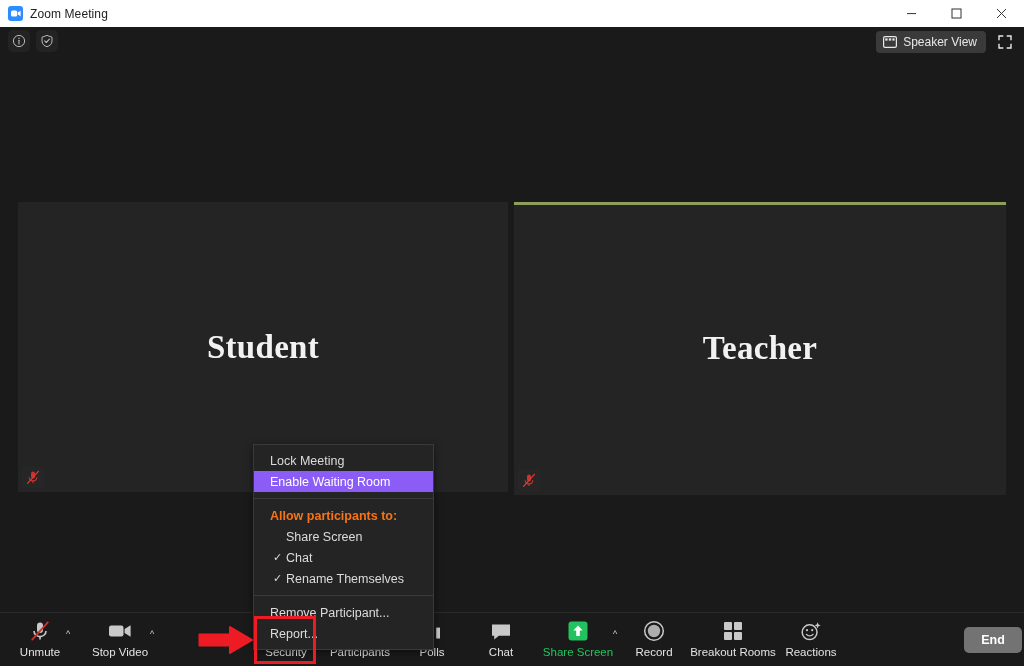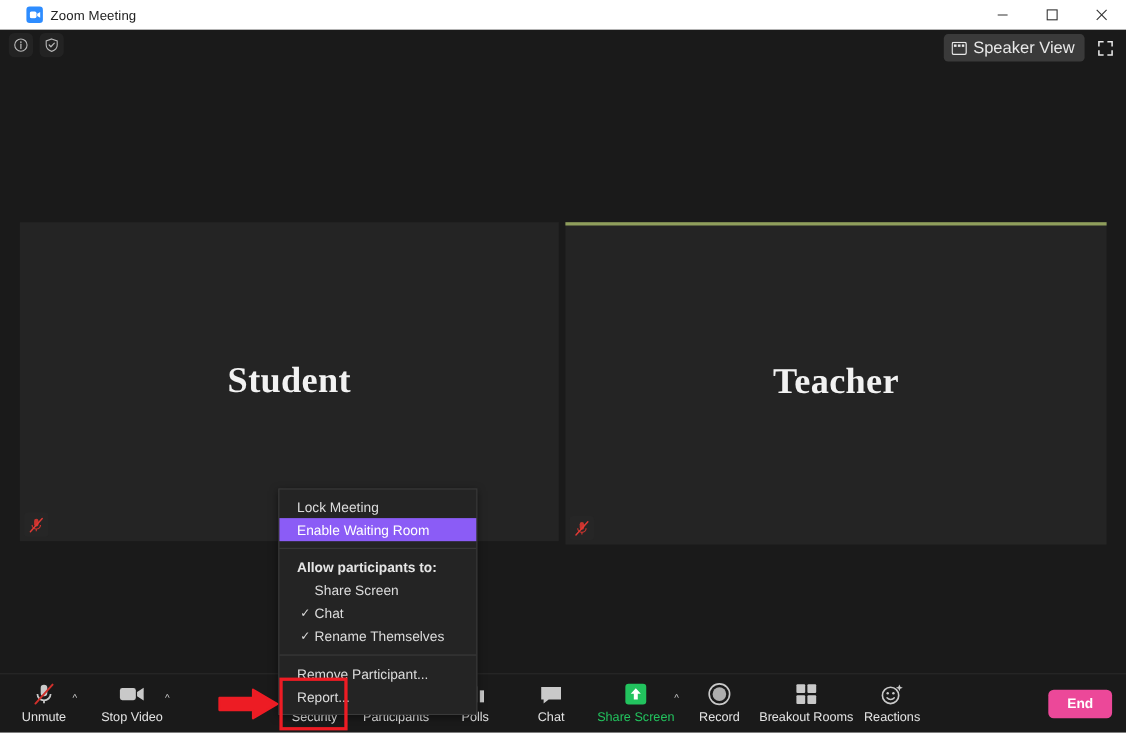--- a/index.html
+++ b/index.html
@@ -26,21 +26,21 @@
     width: 1024px; height: 27px;
     background: #ffffff;
     border-bottom: 1px solid #e2e2e2;
     display: flex;
     align-items: center;
   }
   .titlebar-left {
     display: flex;
     align-items: center;
     gap: 7px;
-    padding-left: 24px;
+    padding-left: 8px;
   }
   .zoom-logo {
     width: 15px; height: 15px;
     border-radius: 3px;
     background: #2d8cff;
     display: flex;
     align-items: center;
     justify-content: center;
   }
   .zoom-logo svg { display: block; }
@@ -98,21 +98,21 @@
     gap: 8px;
   }
   .speaker-view-btn {
     display: flex;
     align-items: center;
     gap: 6px;
     background: #3a3a3a;
     border-radius: 4px;
     padding: 4px 9px 4px 7px;
     color: #e8e8e8;
-    font-size: 15px;
+    font-size: 12px;
   }
   .speaker-view-btn svg { display:block; }
   .fullscreen-btn {
     width: 22px; height: 22px;
     display: flex;
     align-items: center;
     justify-content: center;
     color: #e8e8e8;
   }
   .fullscreen-btn svg { display:block; }
@@ -186,21 +186,21 @@
     height: 1px;
     background: #3a3a3a;
     margin: 6px 0 6px 0;
   }
   .menu-header {
     height: 21px;
     display: flex;
     align-items: center;
     padding: 0 8px 0 16px;
     font-weight: bold;
-    color: #e5e5e5;
+    color: #f97316;
   }
   .menu-item.indented { padding-left: 32px; }
   .menu-item.checked { padding-left: 32px; }
 
   
   .toolbar {
     position: absolute;
     left: 0; top: 612px;
     width: 1024px; height: 54px;
     background: #1a1a1a;
@@ -233,23 +233,23 @@
   }
   .tb-item.green .tb-label { color: #22c35e; }
   .participants-count {
     position: absolute;
     top: 2px; left: 38px;
     font-size: 10px;
     color: #e3e3e3;
   }
   .end-btn {
     position: absolute;
-    right: 13px; top: 14px;
+    right: 2px; top: 14px;
     width: 58px; height: 26px;
-    background: #ec4899;
+    background: #737373;
     border-radius: 5px;
     color: #ffffff;
     font-size: 12.5px;
     font-weight: bold;
     display: flex;
     align-items: center;
     justify-content: center;
   }
 
   

